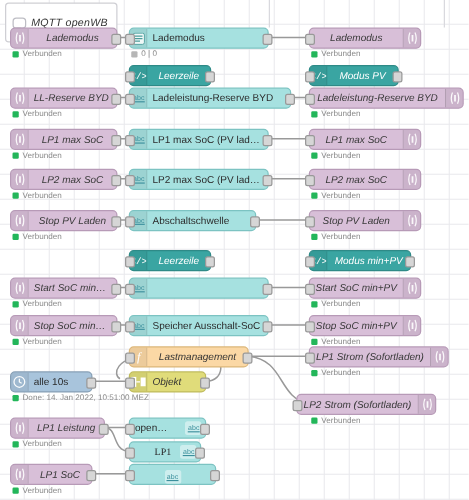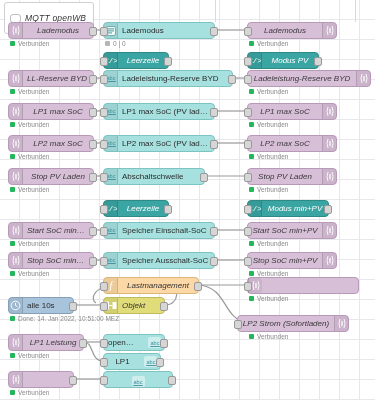--- a/index.html
+++ b/index.html
@@ -464,21 +464,20 @@
         <span class="port in"></span>
         <span class="port out"></span>
         <span class="ic ic-l shade">
           <span>
             <svg width="12" height="9" viewBox="0 0 12 9">
               <text x="6" y="6.2" font-family="Liberation Sans, sans-serif" font-size="5.6" fill="#3b8f9c" text-anchor="middle">abc</text>
               <rect x="1.2" y="7" width="9.6" height="0.9" fill="#3b8f9c"></rect>
             </svg>
           </span>
         </span>
-        <span class="lbl" style="flex: 1 1 auto; text-align: left; padding: 0px 4px;">Speicher Einschalt-SoC</span>
       </div>
       <div class="node n-mqtt" style="left: 247px; top: 222px; width: 90px;">
         <span class="port in"></span>
         <span class="lbl" style="flex: 1 1 auto; text-align: center; padding: 0px 4px;">Start SoC min+PV</span>
         <span class="ic ic-r shade">
           <span>
             <svg width="8" height="11" viewBox="0 0 8 11">
               <path d="M2 1 Q0 5.5 2 10" stroke="#fff" stroke-width="1" fill="none" opacity=".9"></path>
               <path d="M6 1 Q8 5.5 6 10" stroke="#fff" stroke-width="1" fill="none" opacity=".9"></path>
               <rect x="3.3" y="3" width="1.4" height="5.2" fill="#fff" opacity=".9"></rect>
@@ -544,20 +543,21 @@
           <span>
             <svg width="8" height="11" viewBox="0 0 8 11">
               <text x="4" y="9" font-family="Liberation Serif, serif" font-size="10" font-style="italic" fill="#fff" text-anchor="middle">f</text>
             </svg>
           </span>
         </span>
         <span class="lbl" style="flex: 1 1 auto; text-align: center; padding: 4px 4px;">Lastmanagement</span>
       </div>
       <div class="node n-mqtt" style="left: 247px; top: 277px; width: 112px;">
         <span class="port in"></span>
+        <span class="lbl" style="flex: 1 1 auto; text-align: center; padding: 0px 4px;">LP1 Strom (Sofortladen)</span>
         <span class="ic ic-r shade">
           <span>
             <svg width="8" height="11" viewBox="0 0 8 11">
               <path d="M2 1 Q0 5.5 2 10" stroke="#fff" stroke-width="1" fill="none" opacity=".9"></path>
               <path d="M6 1 Q8 5.5 6 10" stroke="#fff" stroke-width="1" fill="none" opacity=".9"></path>
               <rect x="3.3" y="3" width="1.4" height="5.2" fill="#fff" opacity=".9"></rect>
             </svg>
           </span>
         </span>
       </div>
@@ -636,39 +636,40 @@
         <span class="chip">
           <span><svg width="12" height="9" viewBox="0 0 12 9">
               <text x="6" y="6.2" font-family="Liberation Sans, sans-serif" font-size="5.6" fill="#3b8f9c" text-anchor="middle">abc</text>
               <rect x="1.2" y="7" width="9.6" height="0.9" fill="#3b8f9c"></rect>
             </svg></span>
         </span>
       </div>
       <div class="node n-change" style="left: 103px; top: 353px; width: 58px;">
         <span class="port in"></span>
         <span class="port out"></span>
-        <span class="lbl" style="flex: 1 1 auto; text-align: center; padding: 0px 4px;">LP1</span>
+        <span class="lbl" style="flex: 1 1 auto; text-align: right; padding: 0px 4px; font-family: Liberation Serif, serif;">LP1</span>
         <span class="chip">
           <span><svg width="12" height="9" viewBox="0 0 12 9">
               <text x="6" y="6.2" font-family="Liberation Sans, sans-serif" font-size="5.6" fill="#3b8f9c" text-anchor="middle">abc</text>
               <rect x="1.2" y="7" width="9.6" height="0.9" fill="#3b8f9c"></rect>
             </svg></span>
         </span>
       </div>
       <div class="node n-mqtt" style="left: 8px; top: 371px; width: 66px;">
         <span class="port out"></span>
         <span class="ic ic-l shade">
           <span>
             <svg width="8" height="11" viewBox="0 0 8 11">
               <path d="M2 1 Q0 5.5 2 10" stroke="#fff" stroke-width="1" fill="none" opacity=".9"></path>
               <path d="M6 1 Q8 5.5 6 10" stroke="#fff" stroke-width="1" fill="none" opacity=".9"></path>
               <rect x="3.3" y="3" width="1.4" height="5.2" fill="#fff" opacity=".9"></rect>
             </svg>
           </span>
         </span>
+        <span class="lbl" style="flex: 1 1 auto; text-align: center; padding: 0px 4px;">LP1 SoC</span>
       </div>
       <div class="status" style="left: 10px; top: 389px;">
         <span class="dot"></span>
         <span>Verbunden</span>
       </div>
       <div class="node n-change" style="left: 103px; top: 371px; width: 70px; flex-direction: column;">
         <span class="port in"></span>
         <span class="port out"></span>
         <span class="lbl" style="flex: 1 1 auto; text-align: center; padding: 0px 4px;">SoC (eGolf)</span>
         <span class="chip">

